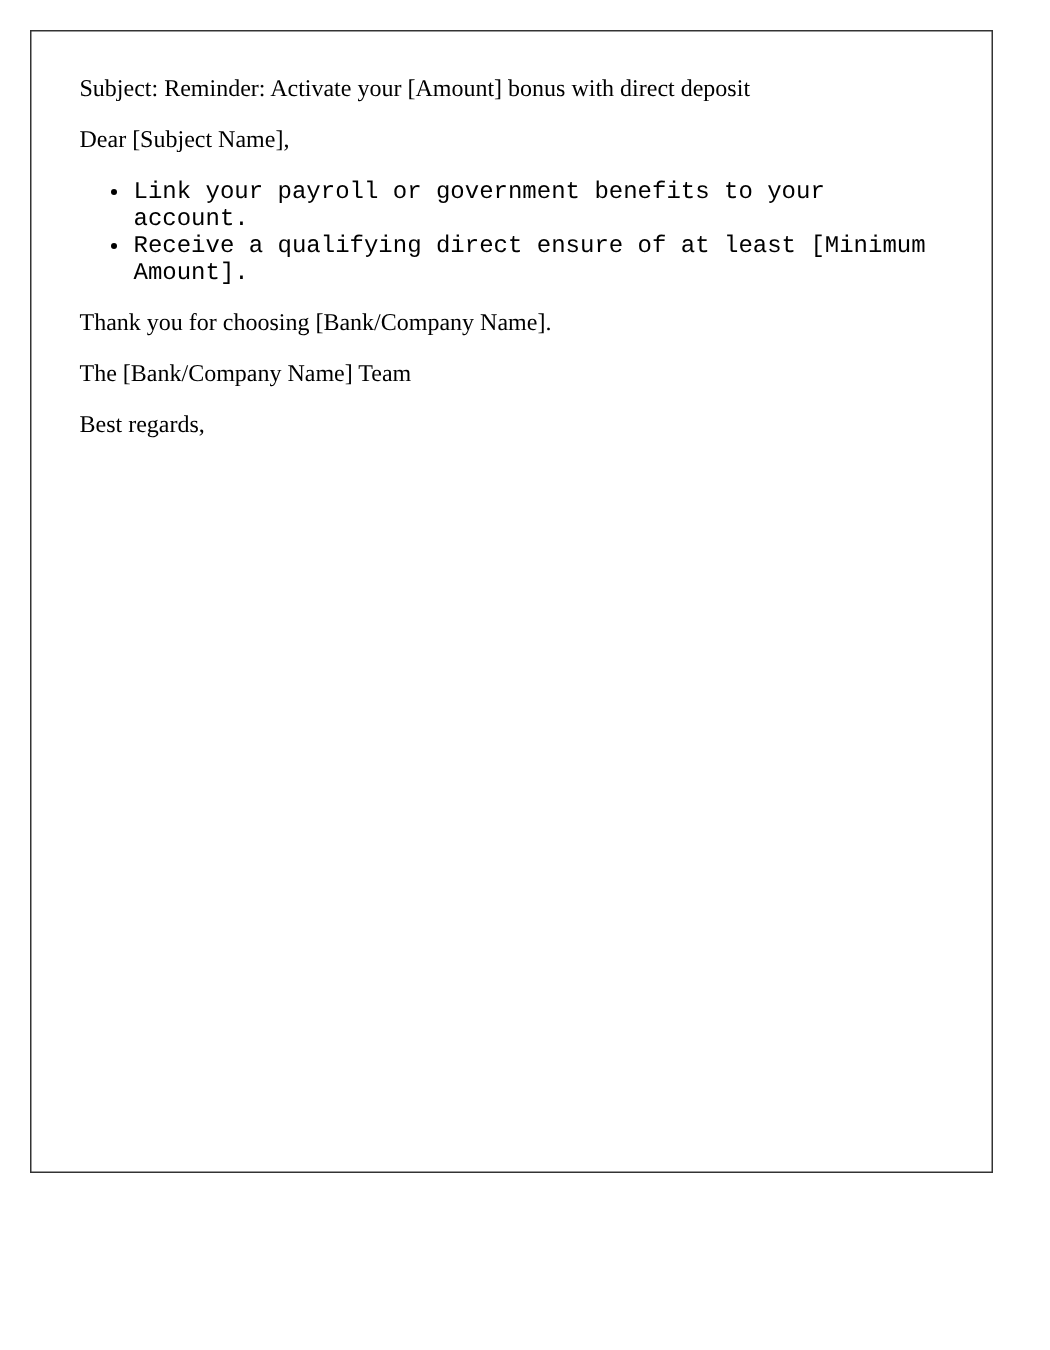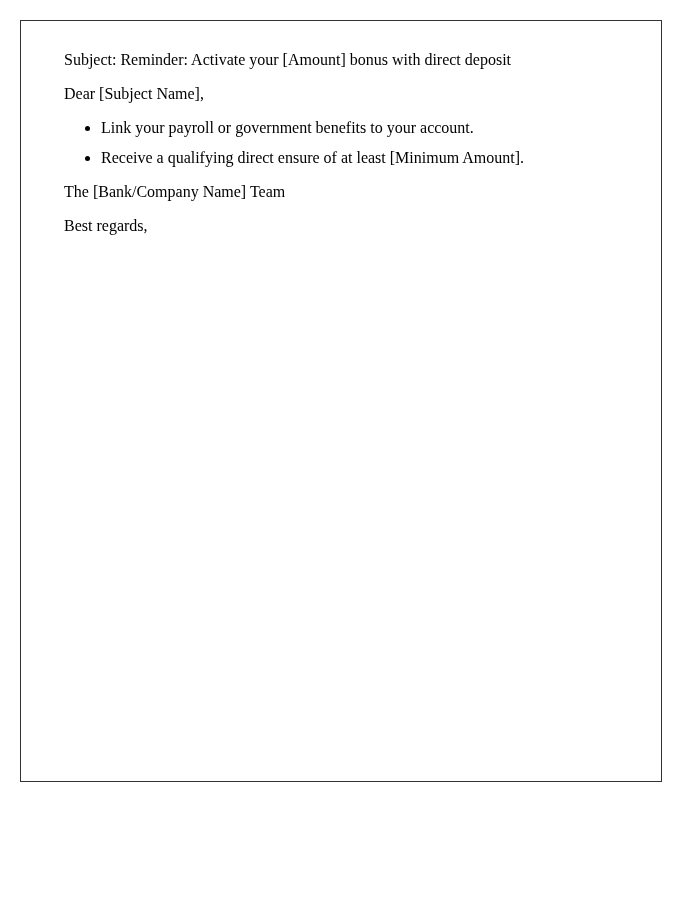--- a/index.html
+++ b/index.html
@@ -22,40 +22,42 @@
       width: 640px;
       height: 760px;
       border: 1px solid #333333;
       box-sizing: content-box;
     }
     .content {
       padding: 20px 28px 20px 28px;
       line-height: 18px;
     }
     .content p {
-      margin: 16px 15px;
+      margin: 16px 4px;
     }
     .content p:first-child {
       margin-top: 10px;
     }
     .content ul {
       margin: 16px 0;
       padding-left: 40px;
     }
     .content li {
-      margin: 12px;
+      margin: 0;
+      font-family: Liberation Mono, monospace;
     }
   </style>
 </head>
 <body>
 
 <div class="letter">
   <div class="content">
     <p>Subject: Reminder: Activate your [Amount] bonus with direct deposit</p>
     <p>Dear [Subject Name],</p>
     <ul>
       <li>Link your payroll or government benefits to your account.</li>
       <li>Receive a qualifying direct ensure of at least [Minimum Amount].</li>
     </ul>
+    <p>Thank you for choosing [Bank/Company Name].</p>
     <p>The [Bank/Company Name] Team</p>
     <p>Best regards,</p>
   </div>
 </div>
 
 </body></html>

